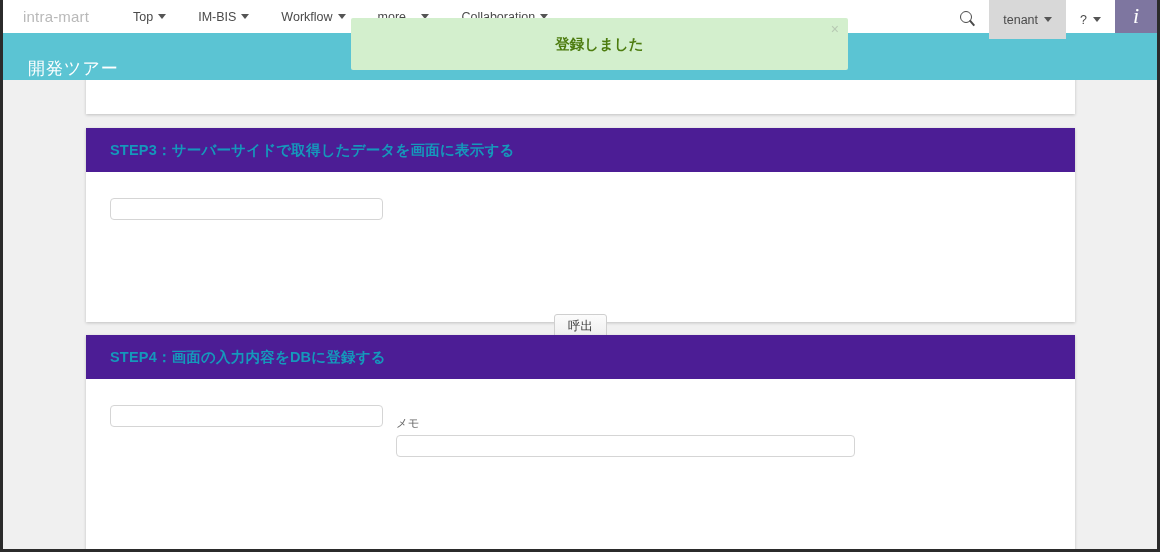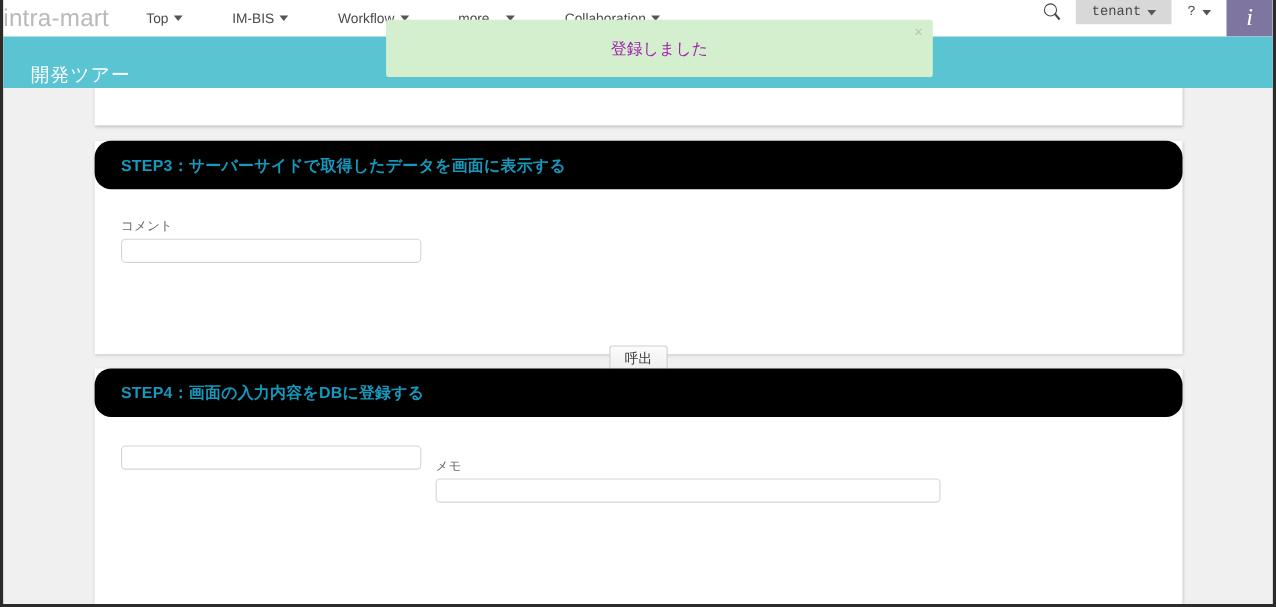--- a/index.html
+++ b/index.html
@@ -24,29 +24,30 @@
     top: 0; left: 0; right: 0;
     height: 33px;
     background: #ffffff;
     display: flex;
     align-items: stretch;
     z-index: 40;
   }
   .brand {
     width: 116px;
     display: flex; align-items: center;
-    font-size: 22px;
+    padding-left: 20px;
+    font-size: 15px;
     color: #b9b9b9;
     letter-spacing: 0.2px;
     font-weight: 400;
   }
   .menu-bar {
     display: flex; align-items: center;
     flex: 1;
-    gap: 17px;
+    gap: 4px;
   }
   .menu-item {
     display: flex; align-items: center;
     gap: 5px;
     padding: 0 14px;
     height: 33px;
     font-size: 12.5px;
     color: #4a4a4a;
     cursor: pointer;
     white-space: nowrap;
@@ -62,22 +63,21 @@
   .header-right {
     display: flex; align-items: stretch;
   }
   .hr-cell {
     display: flex; align-items: center; justify-content: center;
     gap: 6px;
     padding: 0 14px;
     font-size: 12.5px;
     color: #4a4a4a;
     cursor: pointer;
-    height: 22px;
-    font-family: Liberation Mono, monospace;
+    height: 39px;
   }
   .hr-cell.search { width: 42px; padding: 0; }
   .hr-cell.tenant { background: #d8d8d8; min-width: 62px; }
   .hr-cell.help { min-width: 40px; }
   .logo-cell {
     width: 42px; height: 33px;
     background: #7e76a0;
     display: flex; align-items: center; justify-content: center;
   }
   .logo-i {
@@ -131,23 +131,23 @@
     top: 18px;
     left: 348px;
     width: 497px;
     height: 52px;
     background: #d3efcd;
     border-radius: 2px;
     z-index: 60;
     display: flex; align-items: center; justify-content: center;
   }
   .toast .msg {
-    color: #a21caf;
+    color: #4d7c0f;
     font-size: 14.5px;
-    font-weight: normal;
+    font-weight: bold;
   }
   .toast .close {
     position: absolute;
     top: 4px; right: 9px;
     color: #b7c9b3;
     font-size: 14px;
     line-height: 1;
     cursor: pointer;
     font-family: "Liberation Sans", sans-serif;
   }
@@ -160,25 +160,24 @@
     overflow: hidden;
   }
   .panel {
     position: absolute;
     left: 83px;
     width: 989px;
     background: #ffffff;
     box-shadow: 0 1px 3px rgba(0,0,0,0.20);
   }
   .panel-head {
-    background: #000000;
+    background: #4c1d95;
     height: 44px;
     display: flex; align-items: center;
     padding-left: 24px;
-    border-radius: 15px;
   }
   .panel-head .step-title {
     color: #1598bb;
     font-size: 14.5px;
     font-weight: bold;
     letter-spacing: 0.2px;
   }
   .panel-body { padding: 0; position: relative; }
 
   
@@ -318,21 +317,20 @@
       
     </div>
   </div>
 
   <div class="panel" id="panel-step3">
     <div class="panel-head">
       <span class="step-title">STEP3：サーバーサイドで取得したデータを画面に表示する</span>
     </div>
     <div class="panel-body">
       <div class="field-comment">
-        <label class="field-label">コメント</label>
         <input class="text-input" type="text" value="" style="">
       </div>
       <div class="btn-row" id="row-call">
         <button class="btn">呼出</button>
       </div>
     </div>
   </div>
 
   <div class="panel" id="panel-step4">
     <div class="panel-head">

